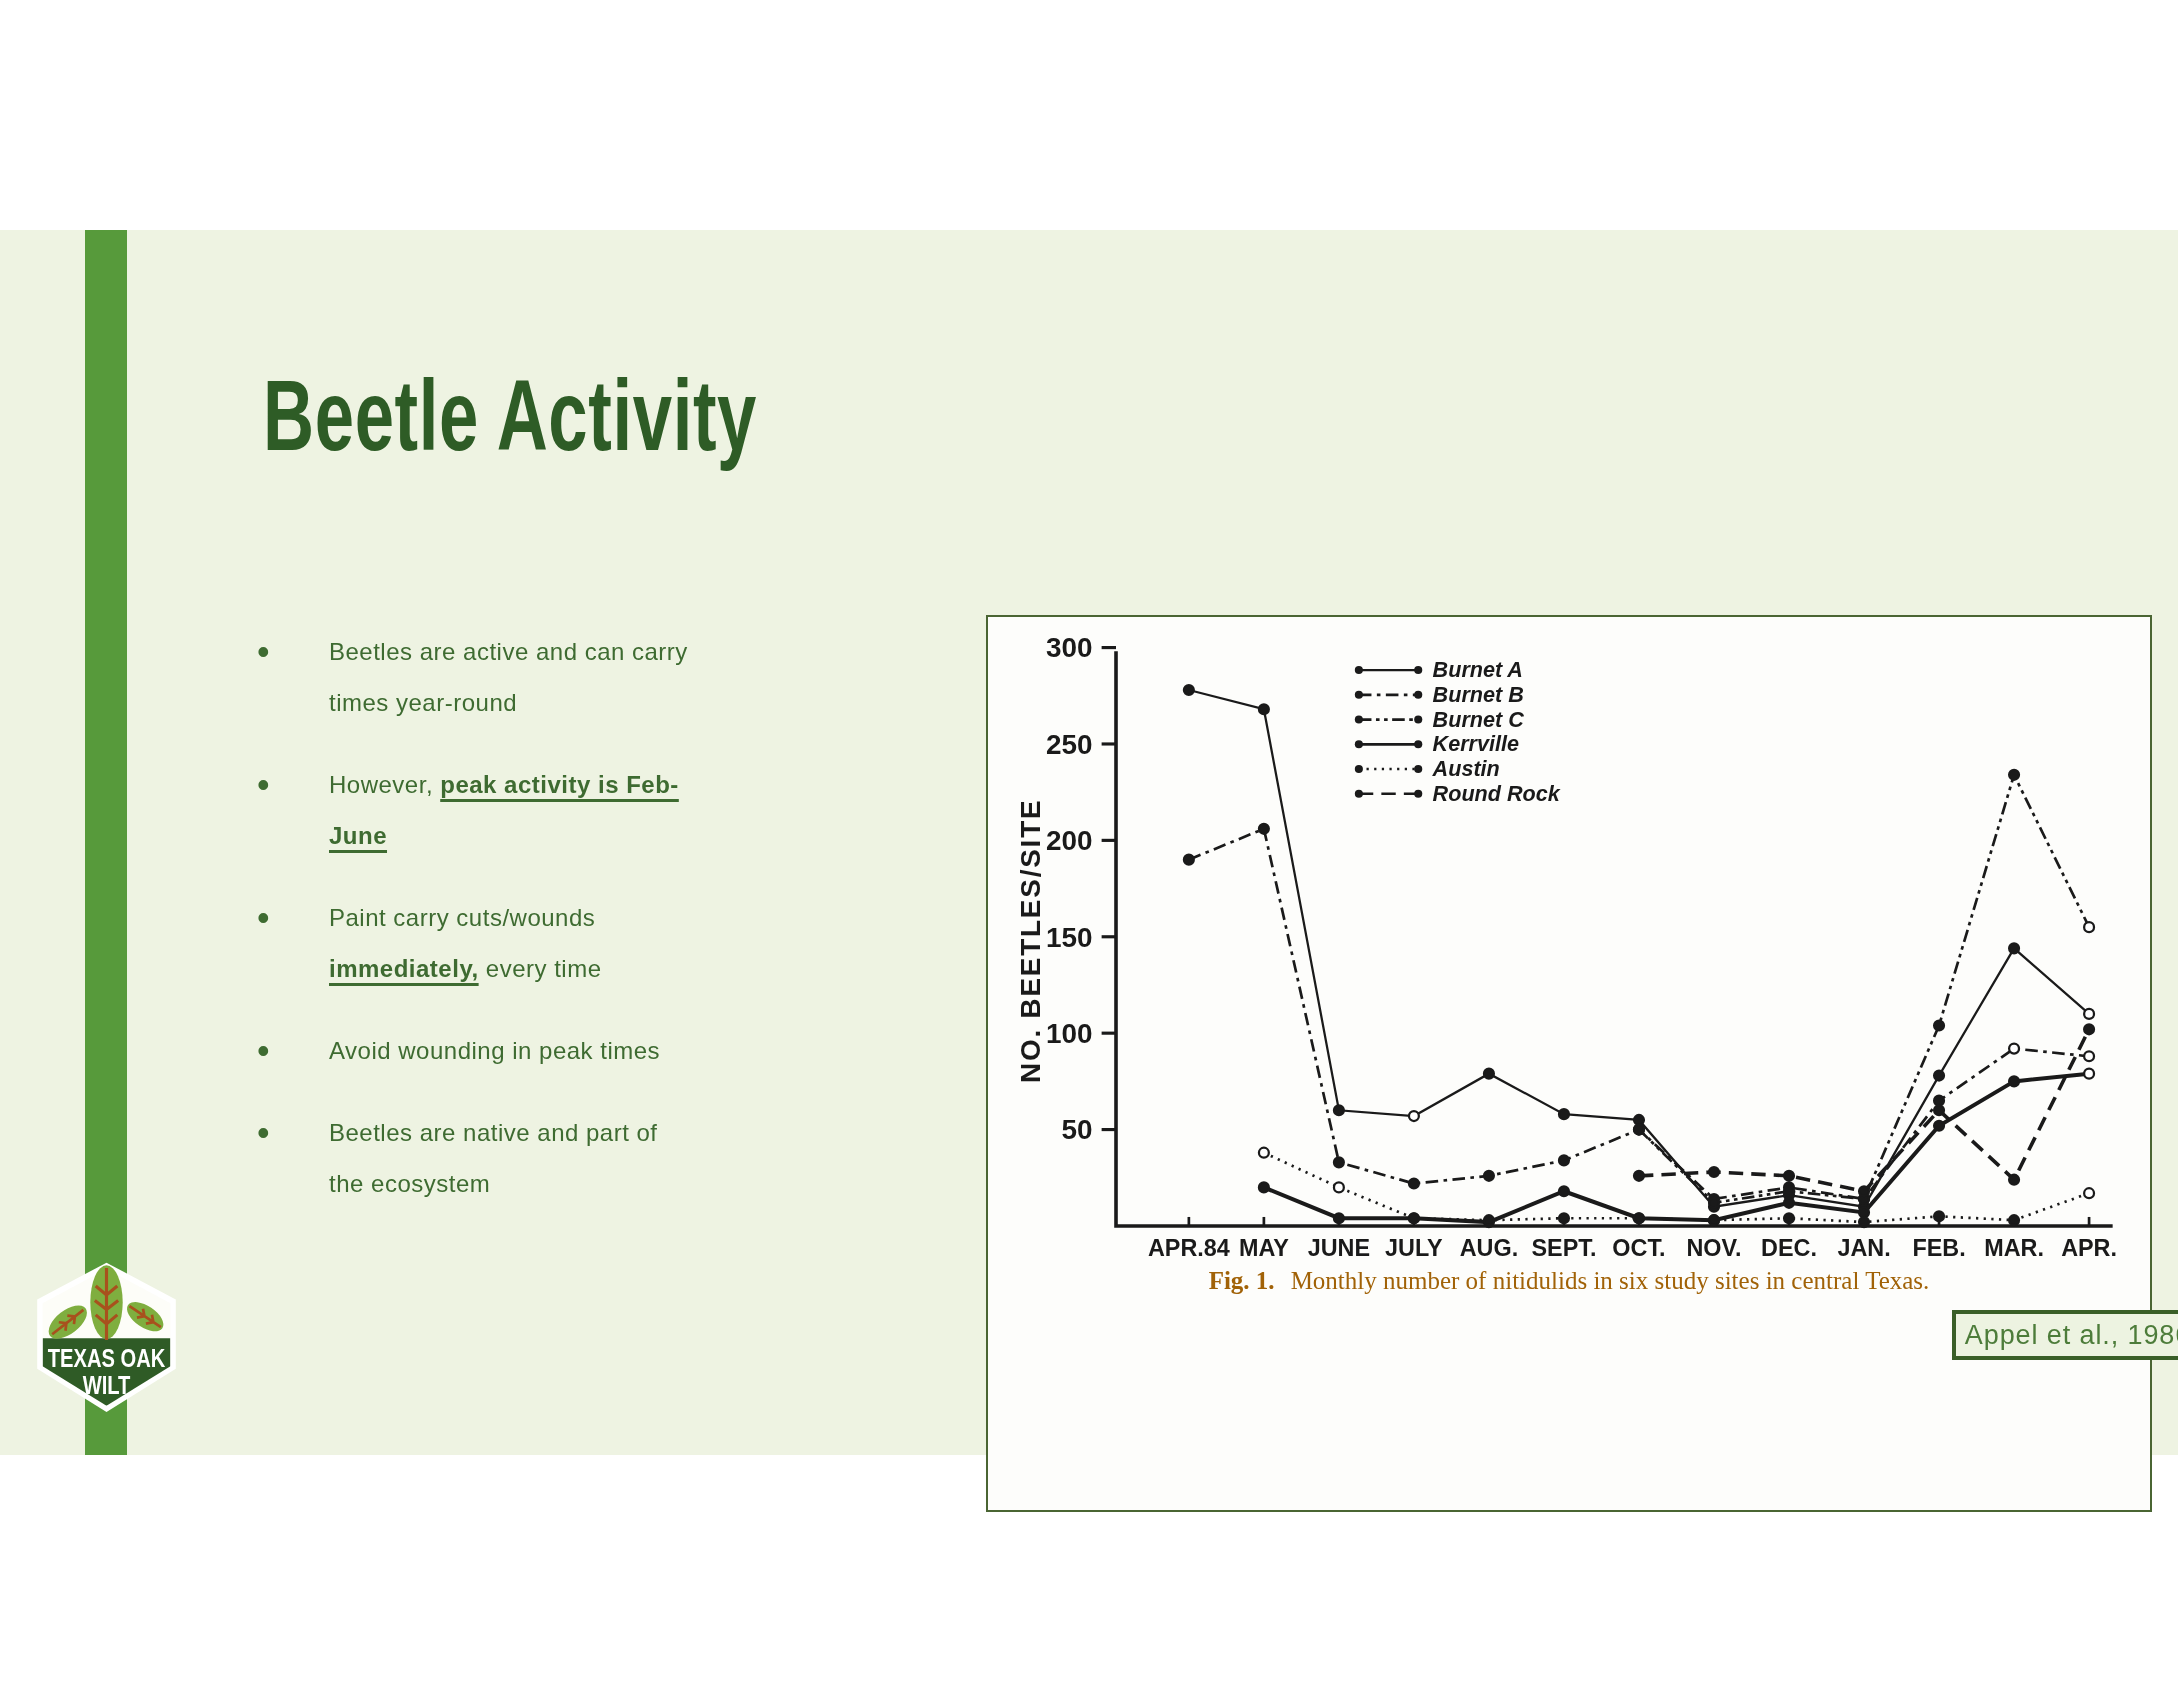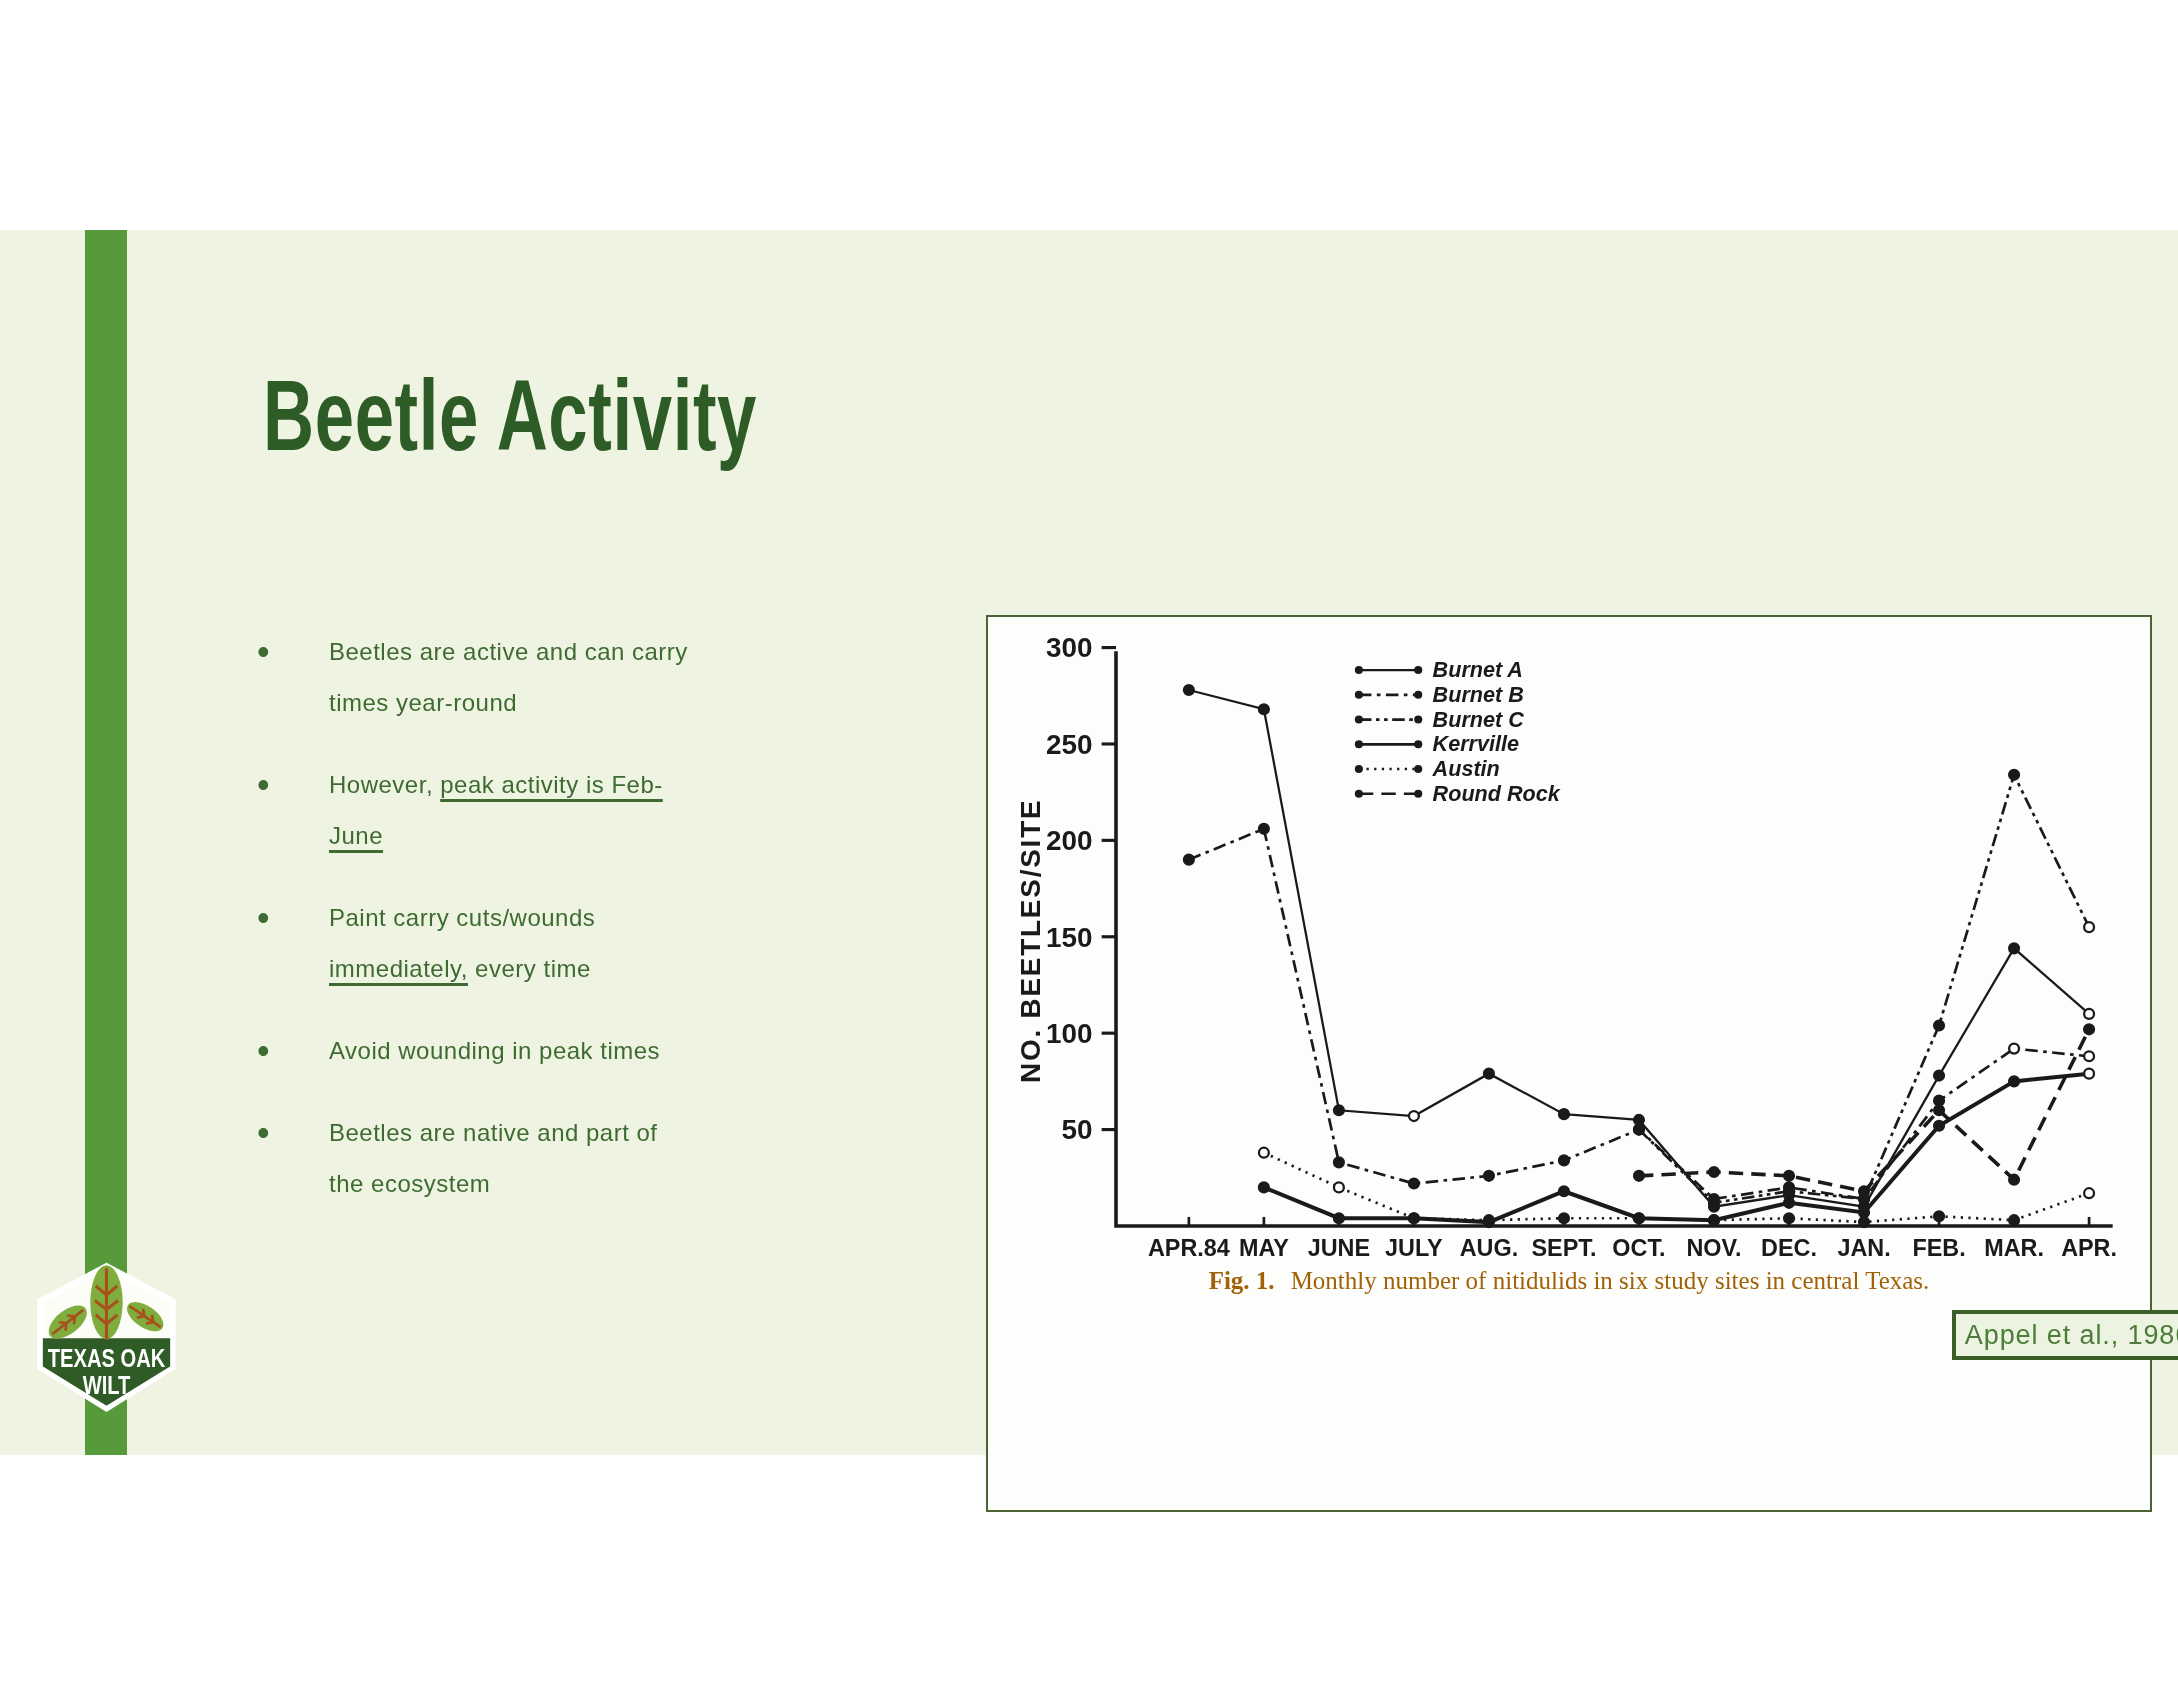--- a/index.html
+++ b/index.html
@@ -9,21 +9,21 @@
   .stripe{position:absolute;left:85px;top:230px;width:42px;height:1225px;background:#579a3b;}
 
   .title{position:absolute;left:263px;top:358px;margin:0;color:#2e5c26;
          font-size:101px;font-weight:700;letter-spacing:0.9px;white-space:nowrap;
          transform:scaleX(0.70);transform-origin:left top;}
 
   .bullets{position:absolute;left:257px;top:626px;width:684px;color:#3e6b31;}
   .bullet{display:flex;margin-bottom:31px;}
   .bullet .dot{width:72px;flex:0 0 72px;font-size:36px;line-height:51px;color:#3e6b31;}
   .bullet p{margin:0;font-size:24px;line-height:51px;letter-spacing:0.5px;}
-  .bullet .bu{font-weight:400;text-decoration:underline;text-decoration-thickness:3.2px;text-underline-offset:6.3px;margin-top:12px;}
+  .bullet .bu{font-weight:700;text-decoration:underline;text-decoration-thickness:3.2px;text-underline-offset:6.3px;margin-top:12px;}
 
   .chart-panel{position:absolute;left:986px;top:615px;width:1166px;height:897px;
                background:#fdfdfb;border:2.7px solid #4a6533;box-sizing:border-box;}
   .chart-panel svg{position:absolute;left:0;top:0;}
   .fig-caption{position:absolute;left:0;top:650px;width:100%;text-align:center;
                font-family:"Liberation Serif",serif;font-size:25px;color:#a16207;}
   .fig-caption .figno{font-weight:700;margin-right:16px;}
 
   .citation{position:absolute;left:1907px;top:1310px;width:252px;height:50px;
             background:#edf3e1;border:4.5px solid #3a5f28;box-sizing:border-box;

